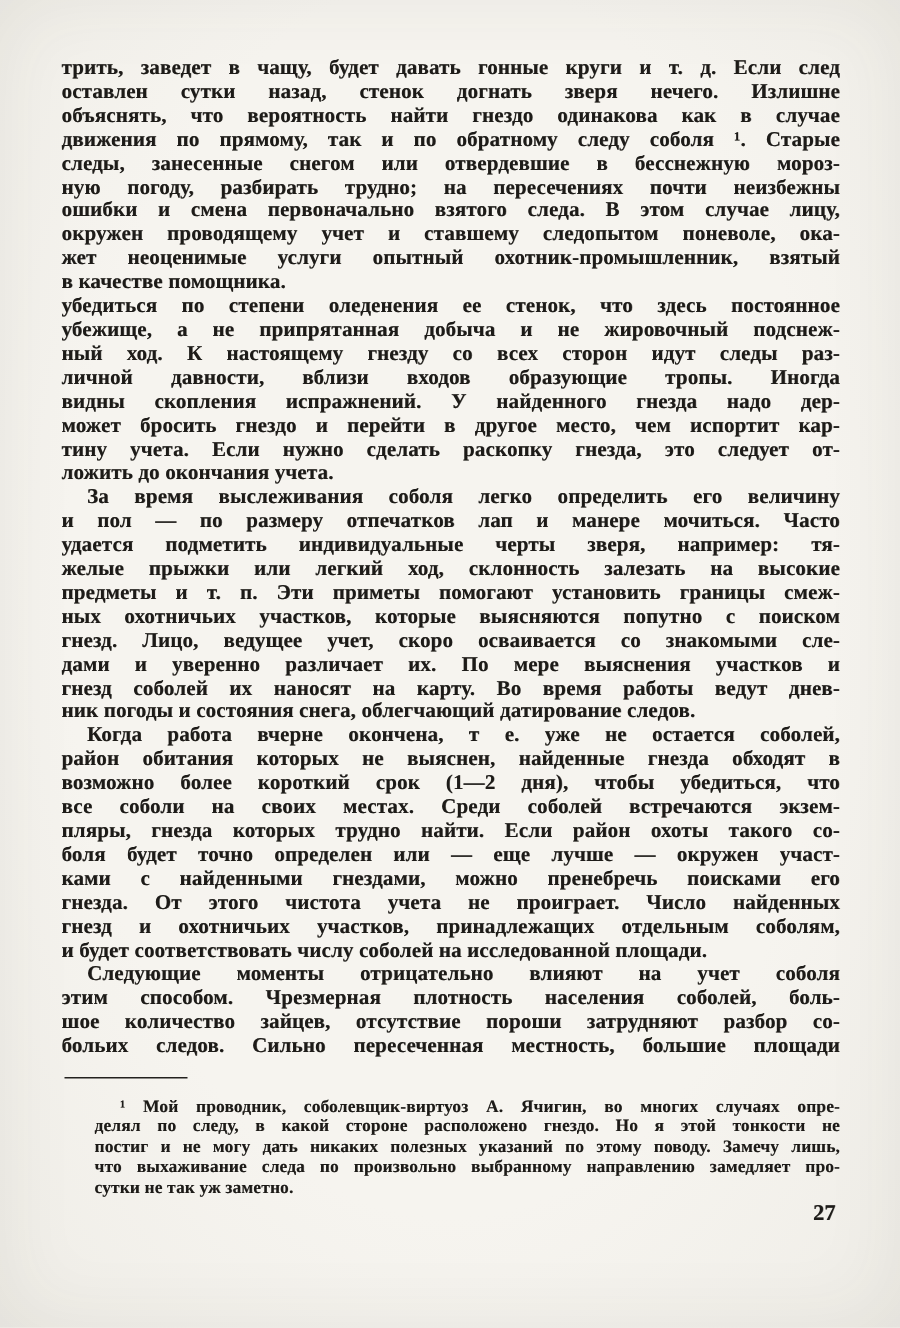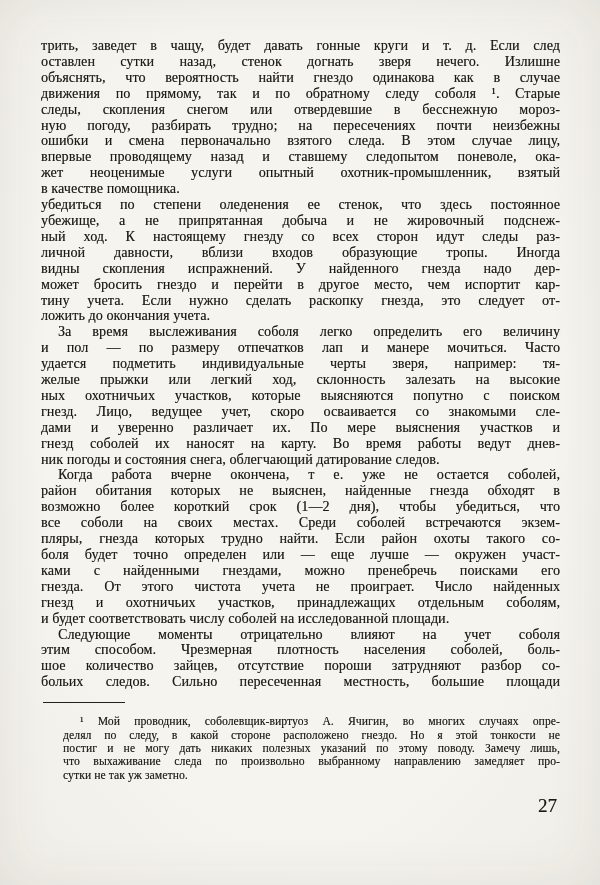--- a/index.html
+++ b/index.html
@@ -9,20 +9,21 @@
     font-family:"Liberation Serif", serif;
   }
   .page{
     position:relative;
     width:600px;height:885px;
     background:#f4f2ed;
     background-image:radial-gradient(ellipse at 50% 45%, #f6f4ef 60%, #efede7 100%);
     box-shadow:inset 0 0 55px rgba(60,55,45,0.07);
     overflow:hidden;
     color:#1d1b18;
+    font-weight:bold;
   }
   .text-block{
     position:absolute;
     left:41px; top:38px;
     width:519px;
   }
   .ln{
     font-size:14px;
     line-height:15.9px;
     text-align:justify;
@@ -37,62 +38,63 @@
     width:82px; height:0;
     border-top:1.6px solid #23211e;
   }
   .footnote .ln{
     font-size:11.6px;
     line-height:13.4px;
     text-shadow:0.2px 0 0 rgba(29,27,24,0.5);
     margin-left:22px;
   }
   .page-number{
-    margin-top:13px;
+    margin-top:3px;
     padding-right:3px;
-    font-size:19px;
+    font-size:15px;
     text-align:right;
     text-shadow:0.25px 0 0 rgba(29,27,24,0.55);
   }
 </style>
 </head>
 <body>
 
 <div class="page">
   <main class="text-block">
 
     <section>
       <div class="ln">трить, заведет в чащу, будет давать гонные круги и т. д. Если след</div>
       <div class="ln">оставлен сутки назад, стенок догнать зверя нечего. Излишне</div>
       <div class="ln">объяснять, что вероятность найти гнездо одинакова как в случае</div>
       <div class="ln">движения по прямому, так и по обратному следу соболя ¹. Старые</div>
-      <div class="ln">следы, скопления снегом или отвердевшие в бесснежную мороз-</div>
+      <div class="ln">следы, занесенные снегом или отвердевшие в бесснежную мороз-</div>
       <div class="ln">ную погоду, разбирать трудно; на пересечениях почти неизбежны</div>
       <div class="ln">ошибки и смена первоначально взятого следа. В этом случае лицу,</div>
-      <div class="ln">впервые проводящему назад и ставшему следопытом поневоле, ока-</div>
+      <div class="ln">окружен проводящему учет и ставшему следопытом поневоле, ока-</div>
       <div class="ln">жет неоценимые услуги опытный охотник-промышленник, взятый</div>
       <div class="ln endp">в качестве помощника.</div>
     </section>
 
     <section>
       <div class="ln">убедиться по степени оледенения ее стенок, что здесь постоянное</div>
       <div class="ln">убежище, а не припрятанная добыча и не жировочный подснеж-</div>
       <div class="ln">ный ход. К настоящему гнезду со всех сторон идут следы раз-</div>
       <div class="ln">личной давности, вблизи входов образующие тропы. Иногда</div>
       <div class="ln">видны скопления испражнений. У найденного гнезда надо дер-</div>
       <div class="ln">может бросить гнездо и перейти в другое место, чем испортит кар-</div>
       <div class="ln">тину учета. Если нужно сделать раскопку гнезда, это следует от-</div>
       <div class="ln endp">ложить до окончания учета.</div>
     </section>
 
     <section>
       <div class="ln ind">За время выслеживания соболя легко определить его величину</div>
       <div class="ln">и пол — по размеру отпечатков лап и манере мочиться. Часто</div>
       <div class="ln">удается подметить индивидуальные черты зверя, например: тя-</div>
       <div class="ln">желые прыжки или легкий ход, склонность залезать на высокие</div>
+      <div class="ln">предметы и т. п. Эти приметы помогают установить границы смеж-</div>
       <div class="ln">ных охотничьих участков, которые выясняются попутно с поиском</div>
       <div class="ln">гнезд. Лицо, ведущее учет, скоро осваивается со знакомыми сле-</div>
       <div class="ln">дами и уверенно различает их. По мере выяснения участков и</div>
       <div class="ln">гнезд соболей их наносят на карту. Во время работы ведут днев-</div>
       <div class="ln endp">ник погоды и состояния снега, облегчающий датирование следов.</div>
     </section>
 
     <section>
       <div class="ln ind">Когда работа вчерне окончена, т е. уже не остается соболей,</div>
       <div class="ln">район обитания которых не выяснен, найденные гнезда обходят в</div>

